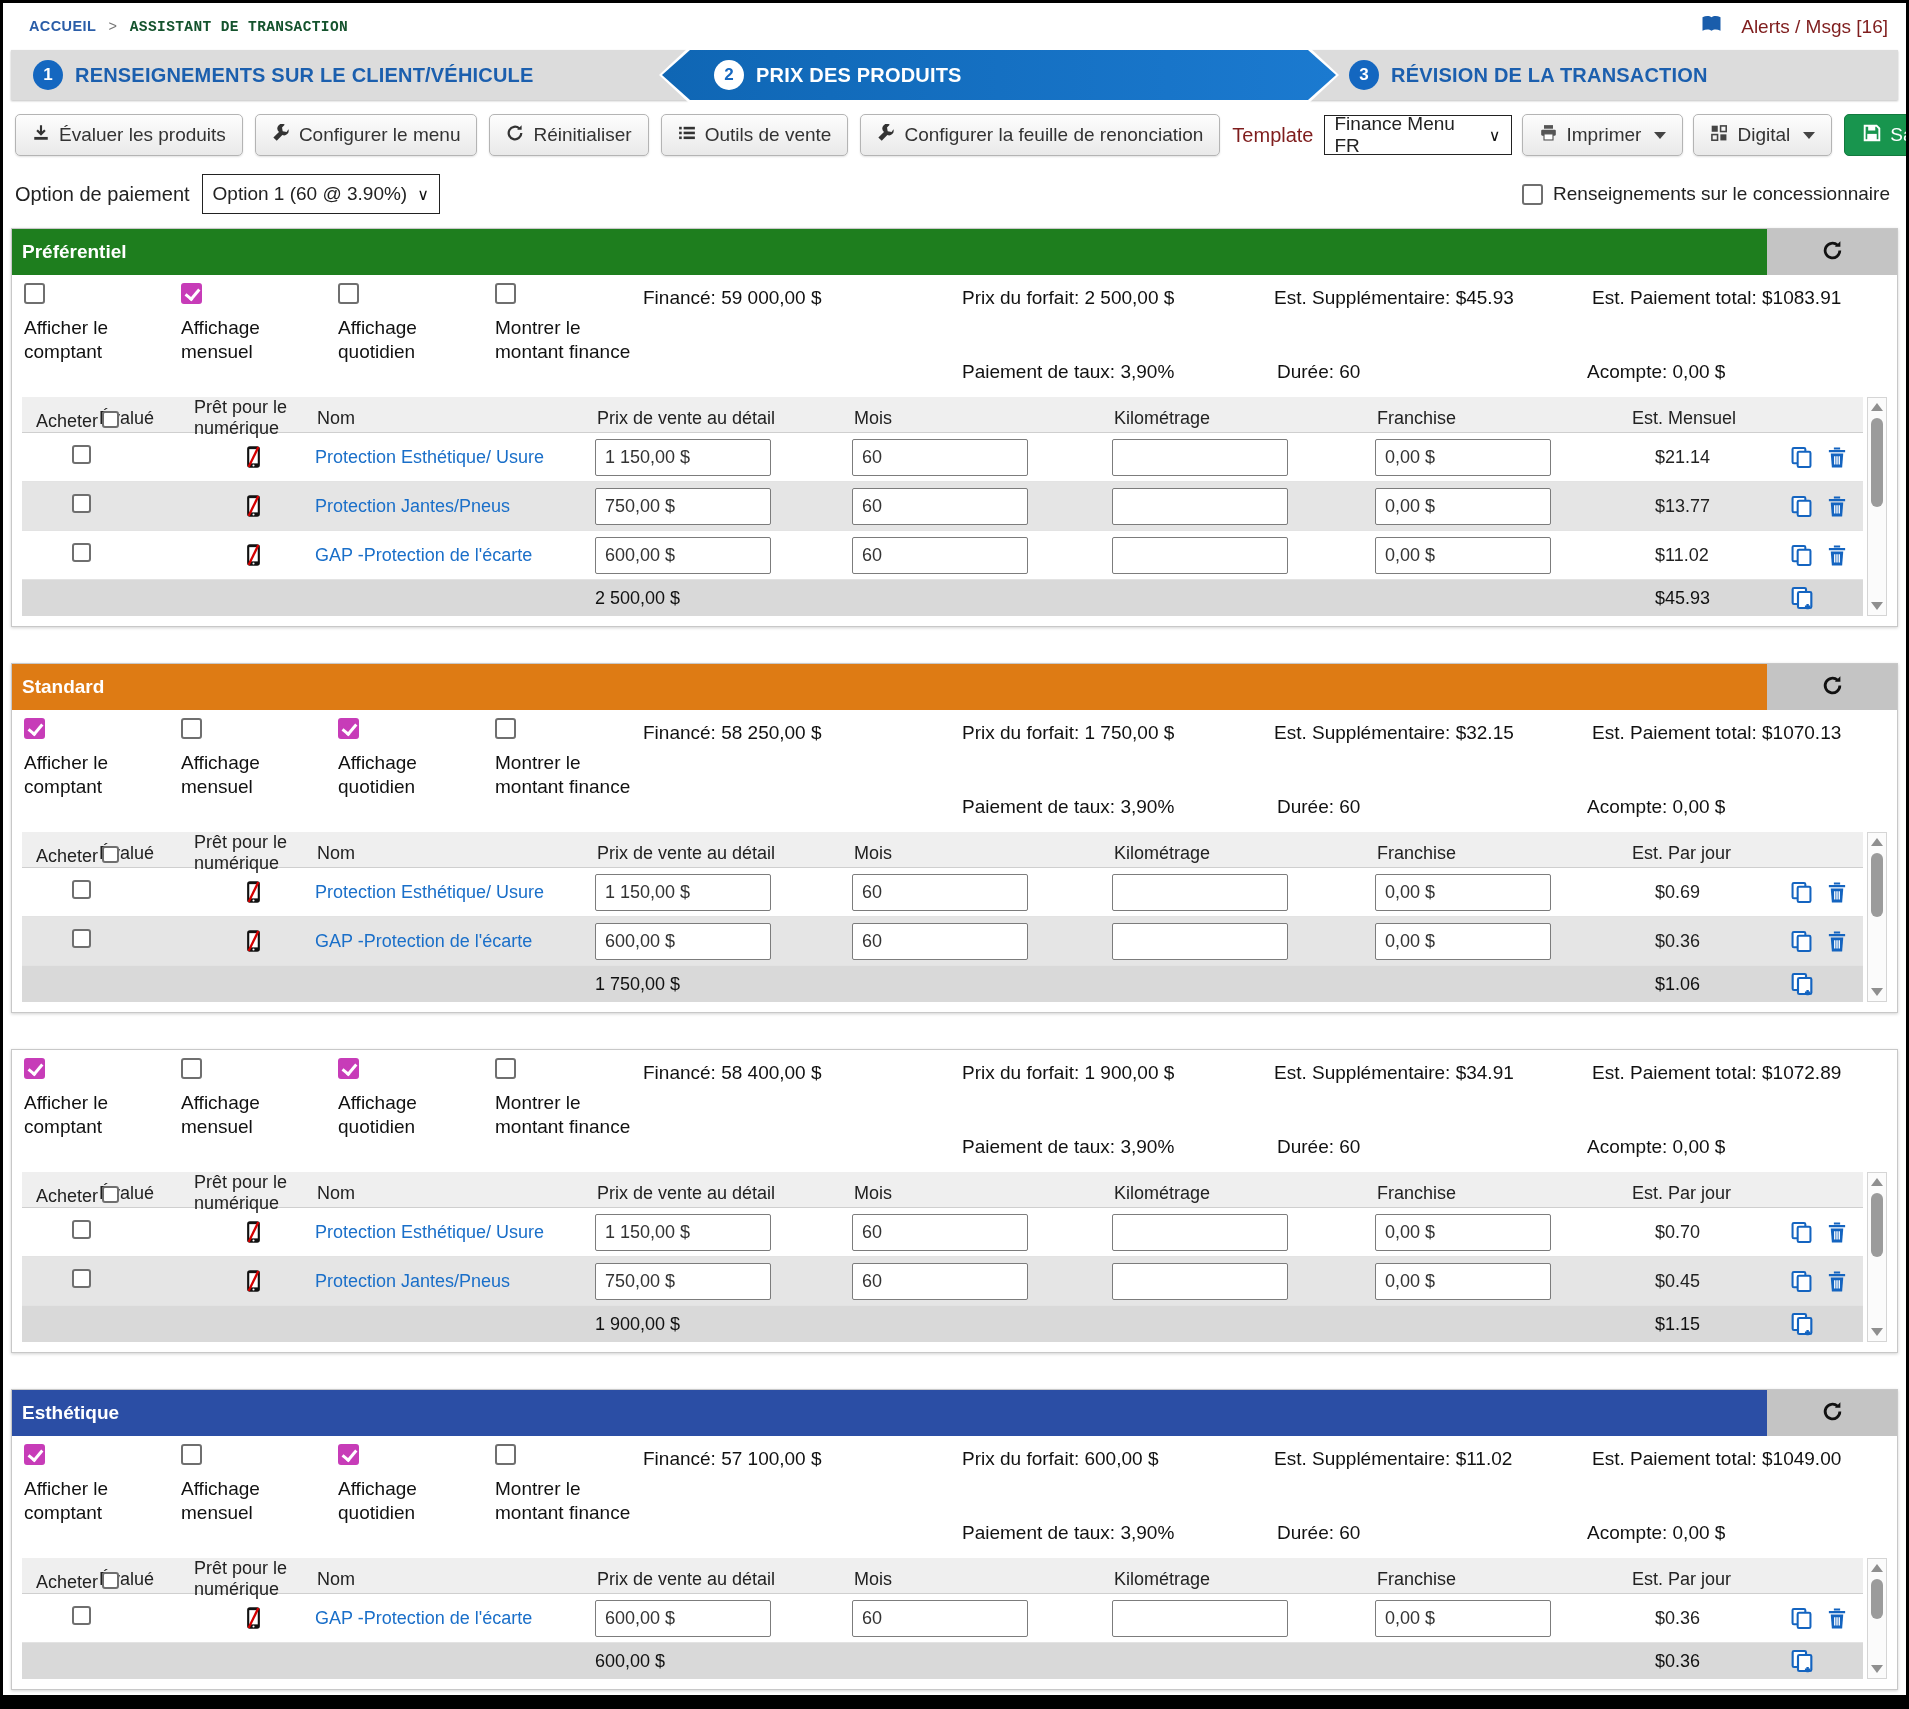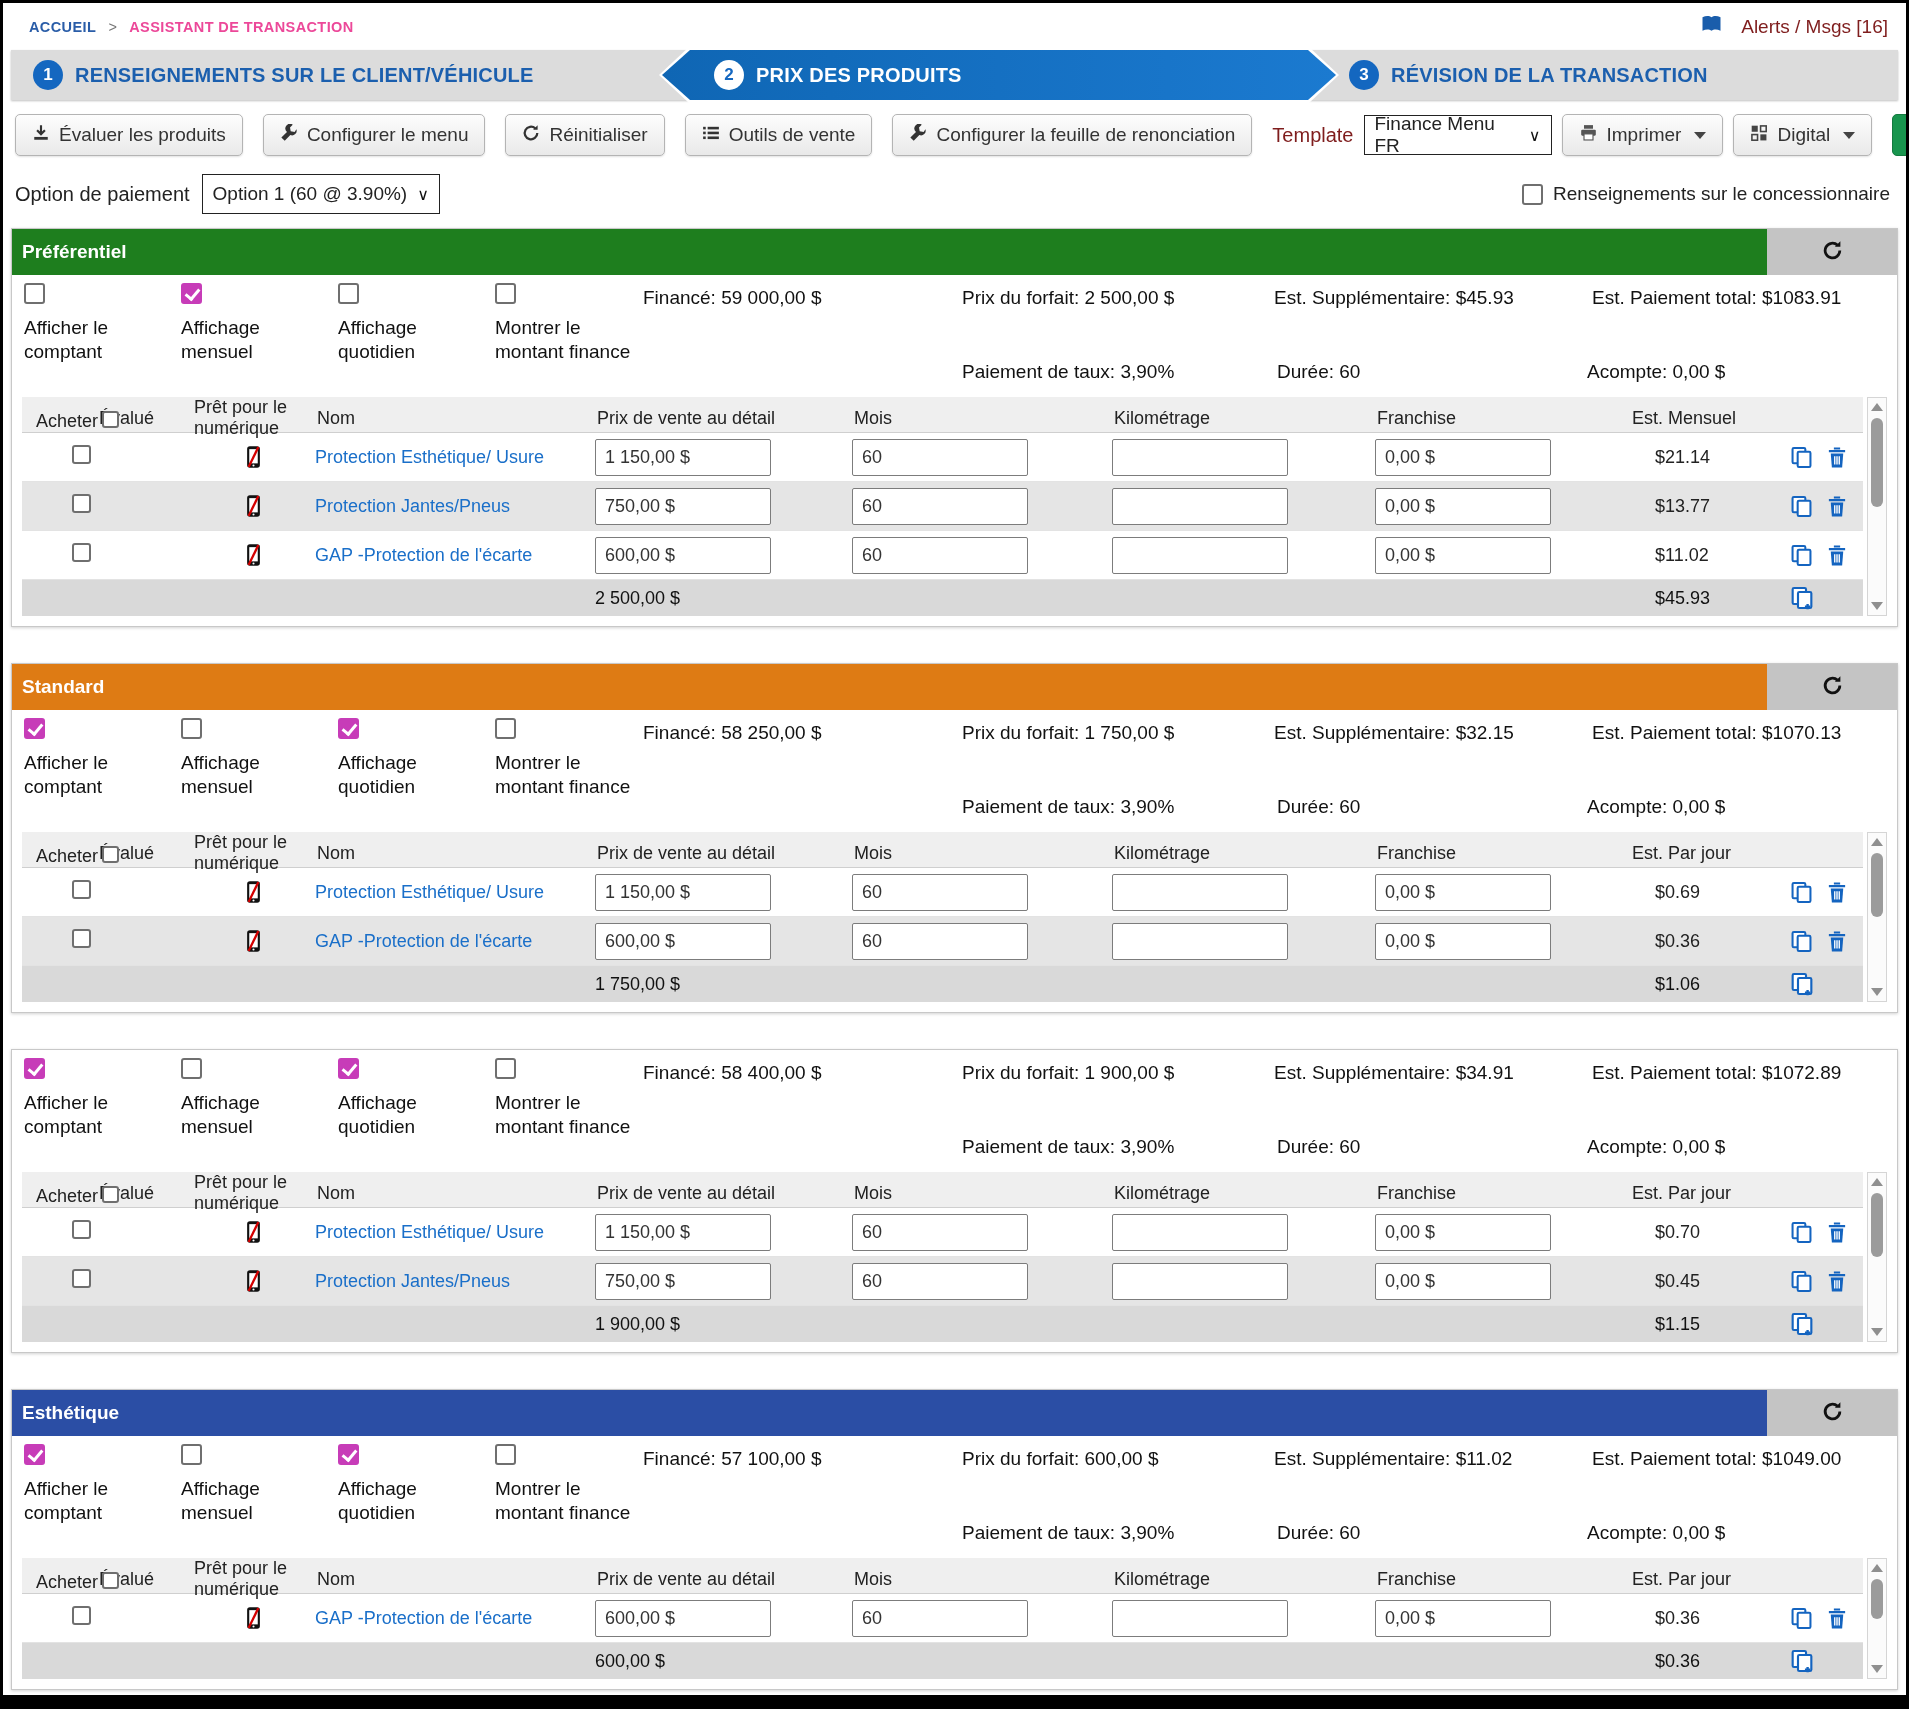--- a/index.html
+++ b/index.html
@@ -5,38 +5,38 @@
   * { margin:0; padding:0; box-sizing:border-box; }
   html,body { background:#fff; }
   body { width:1909px; height:1709px; font-family:"Liberation Sans", sans-serif; color:#222; }
   .page { width:1909px; height:1709px; border:3px solid #000; border-bottom:14px solid #000; background:#fff; overflow:hidden; position:relative; }
 
   
   .topbar { display:flex; justify-content:space-between; align-items:center; padding:12px 18px 8px 26px; }
   .crumbs { font-size:14.5px; font-weight:600; letter-spacing:.4px; }
   .crumb-home { color:#2a5da8; text-decoration:none; cursor:pointer; }
   .crumb-sep { color:#777; margin:0 8px; font-weight:400; }
-  .crumb-cur { color:#ec4899; }
+  .crumb-cur { color:#14532d;font-family:Liberation Mono, monospace; }
   .alerts { color:#7f1d1d; font-size:19px; font-weight:500; display:flex; align-items:center; gap:19px; cursor:pointer; }
 
   
   .wizard { position:relative; height:50px; margin:4px 8px 0 8px; background:#dcdcdc; box-shadow:0 1px 2px rgba(0,0,0,.25); }
   .wstep { position:absolute; top:0; height:50px; display:flex; align-items:center; gap:12px; font-size:20px; font-weight:600; color:#1b5fae; letter-spacing:.2px; }
   .wstep .badge { width:30px; height:30px; border-radius:50%; background:#1467c0; color:#fff; display:flex; align-items:center; justify-content:center; font-size:17px; font-weight:700; flex:0 0 auto; }
   .ws1 { left:22px; }
   .ws3 { left:1338px; }
   .arrow-outer { position:absolute; left:648px; top:-3px; width:680px; height:56px;
     background:#fff; clip-path:polygon(30px 0, calc(100% - 30px) 0, 100% 50%, calc(100% - 30px) 100%, 30px 100%, 0 50%); }
   .arrow-inner { position:absolute; left:3px; top:3px; right:3px; bottom:3px;
     background:linear-gradient(90deg,#0f66b4,#1b7ad0); clip-path:polygon(28px 0, calc(100% - 28px) 0, 100% 50%, calc(100% - 28px) 100%, 28px 100%, 0 50%);
     display:flex; align-items:center; gap:12px; padding-left:52px; font-size:20px; font-weight:600; color:#fff; letter-spacing:.2px; }
   .arrow-inner .badge { background:#fff; color:#1467c0; width:30px; height:30px; border-radius:50%; display:flex; align-items:center; justify-content:center; font-size:17px; font-weight:700; }
 
   
-  .toolbar { display:flex; align-items:center; padding:14px 12px 0 12px; gap:20px; }
+  .toolbar { display:flex; align-items:center; padding:14px 12px 0 12px; gap:12px; }
   .btn { display:inline-flex; align-items:center; gap:9px; height:42px; padding:0 16px; font-size:19px; color:#333;
     background:linear-gradient(#fdfdfd,#e9e9e9); border:1px solid #b4b4b4; border-radius:5px; box-shadow:0 1px 2px rgba(0,0,0,.12); cursor:pointer; white-space:nowrap; }
   .btn svg { flex:0 0 auto; }
   .caret { width:0; height:0; border-left:6px solid transparent; border-right:6px solid transparent; border-top:7px solid #444; margin-left:4px; }
   .tpl-group { display:flex; align-items:center; gap:10px; margin-left:auto; }
   .tpl-label { font-size:20px; color:#7f1d1d; }
   .selectbox { display:flex; align-items:center; justify-content:space-between; border:1px solid #222; background:#fff; height:40px; padding:0 10px 0 10px; font-size:19px; min-width:178px; cursor:pointer; }
   .selectbox .chev { font-size:16px; color:#111; margin-left:10px; }
   .save-btn { margin-left:auto; display:inline-flex; align-items:center; gap:9px; height:42px; padding:0 18px; font-size:19px; color:#fff;
     background:#18954e; border:1px solid #137a3f; border-radius:5px; cursor:pointer; }

